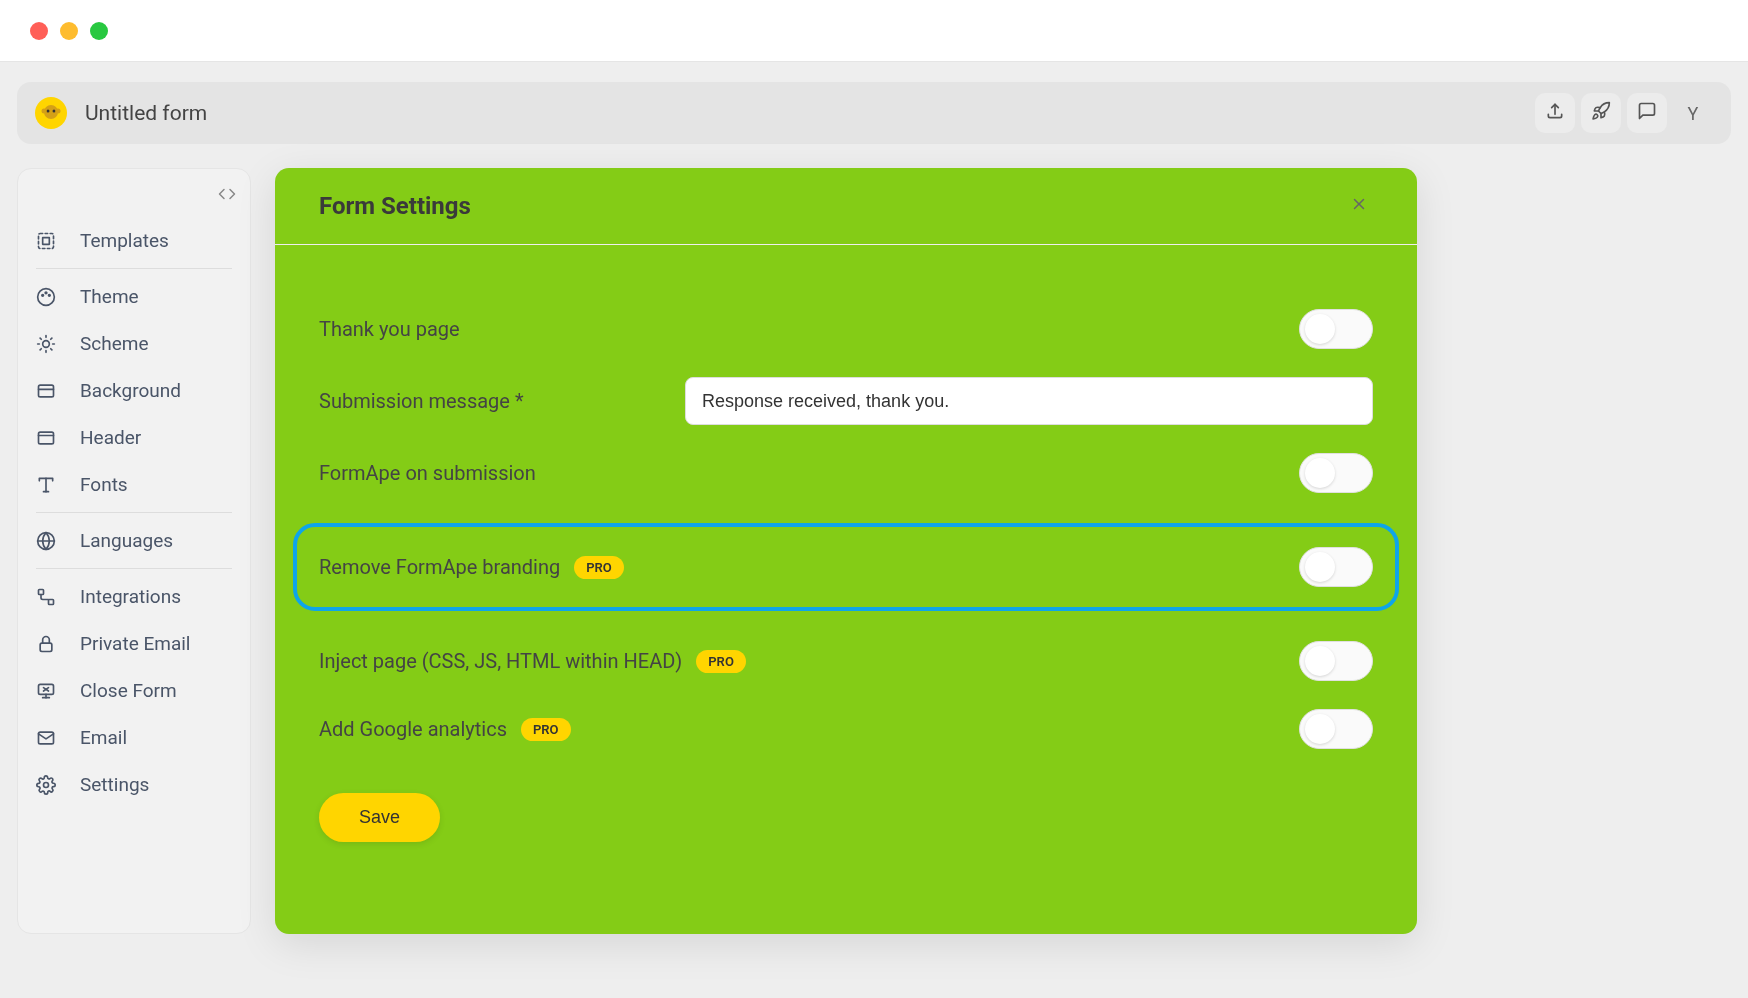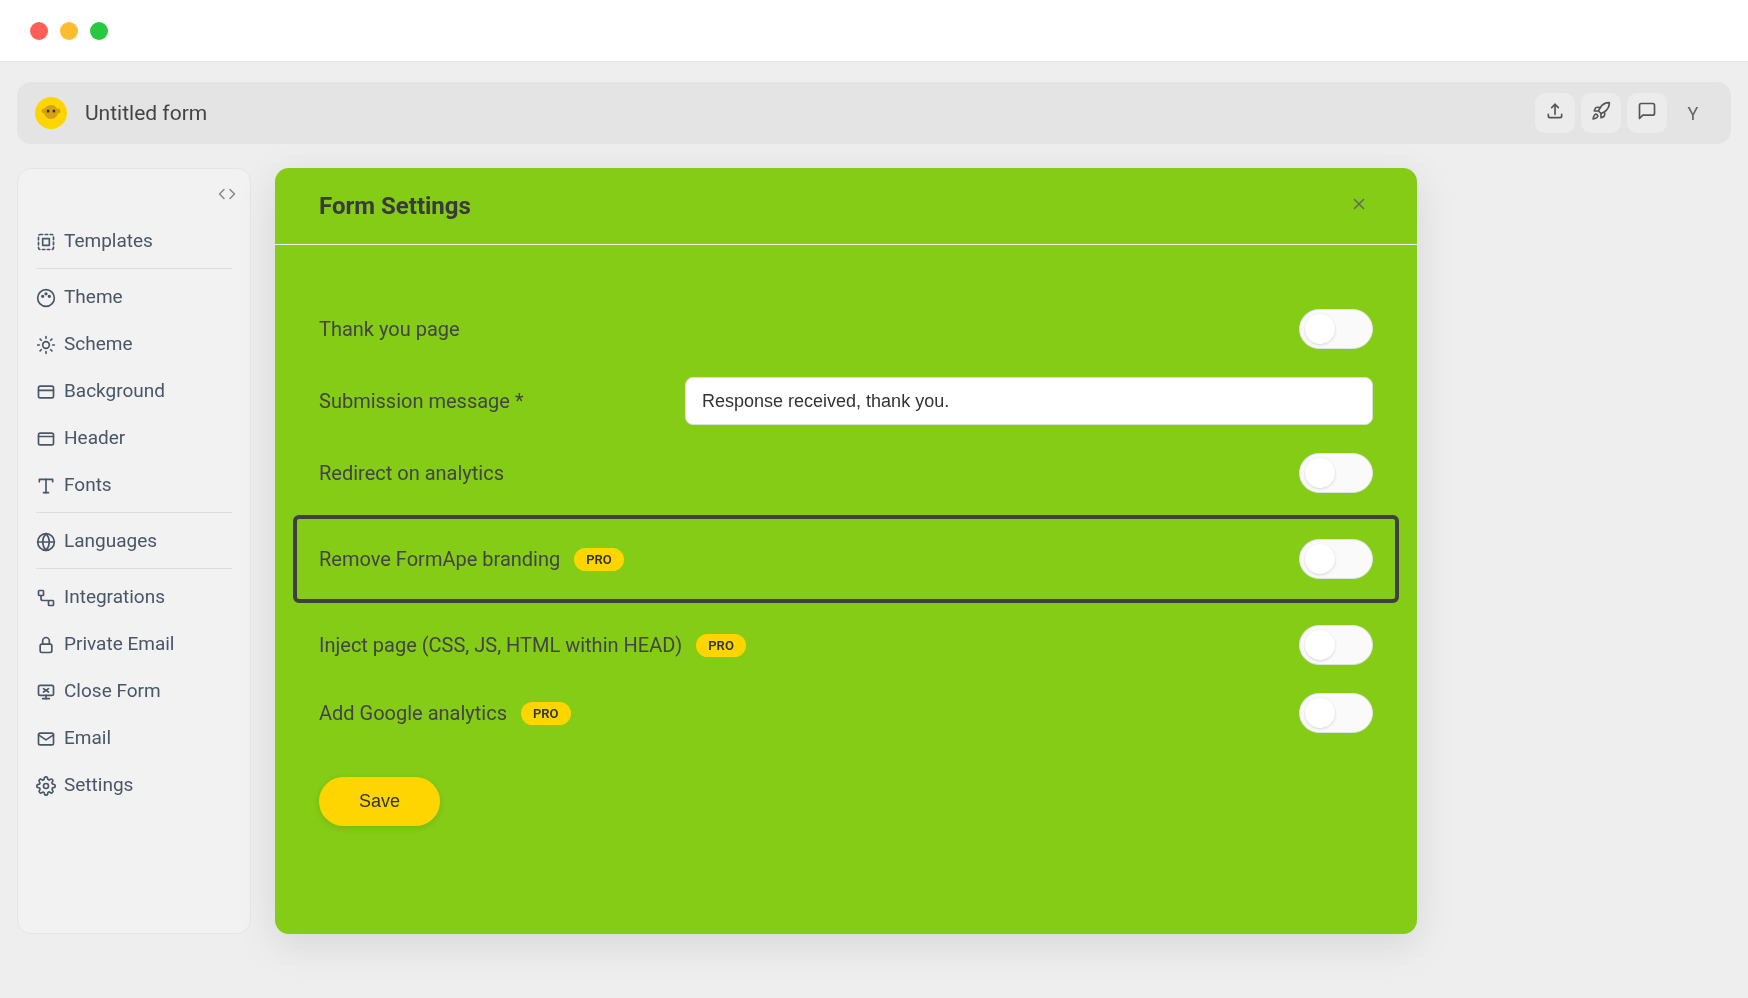--- a/index.html
+++ b/index.html
@@ -104,22 +104,22 @@
       border-radius: 14px;
       padding: 12px 0;
     }
     .sidebar-toggle {
       display: flex;
       justify-content: flex-end;
       padding: 4px 14px 10px;
     }
     .sidebar-item {
       display: flex;
-      align-items: flex-end;
-      gap: 8px;
+      align-items: center;
+      gap: 24px;
       padding: 12px 18px;
       cursor: pointer;
       color: #4a5568;
       font-size: 19px;
     }
     .sidebar-divider {
       height: 1px;
       background: #ddd;
       margin: 4px 18px;
     }
@@ -165,23 +165,23 @@
       padding: 50px 44px 30px;
     }
     .setting-row {
       display: flex;
       align-items: center;
       justify-content: space-between;
       padding: 14px 0;
       min-height: 64px;
     }
     .setting-row-highlighted {
-      border: 4px solid #404040;
-      border-radius: 6px;
-      margin: 8px -26px;
+      border: 4px solid #0ea5e9;
+      border-radius: 22px;
+      margin: 16px -26px;
       padding: 20px 22px;
     }
     .setting-label-group {
       display: flex;
       align-items: center;
       gap: 14px;
     }
     .setting-label {
       font-size: 20px;
       color: #444;
@@ -472,21 +472,21 @@
 
         <div class="setting-row">
           <div class="setting-label-group">
             <span class="setting-label">Submission message *</span>
           </div>
           <input type="text" class="text-input" value="Response received, thank you." style="">
         </div>
 
         <div class="setting-row">
           <div class="setting-label-group">
-            <span class="setting-label">Redirect on analytics</span>
+            <span class="setting-label">FormApe on submission</span>
           </div>
           <div class="toggle-switch">
             <div class="toggle-knob"></div>
           </div>
         </div>
 
         <div class="setting-row setting-row-highlighted">
           <div class="setting-label-group">
             <span class="setting-label">Remove FormApe branding</span>
             <span class="pro-badge">PRO</span>

